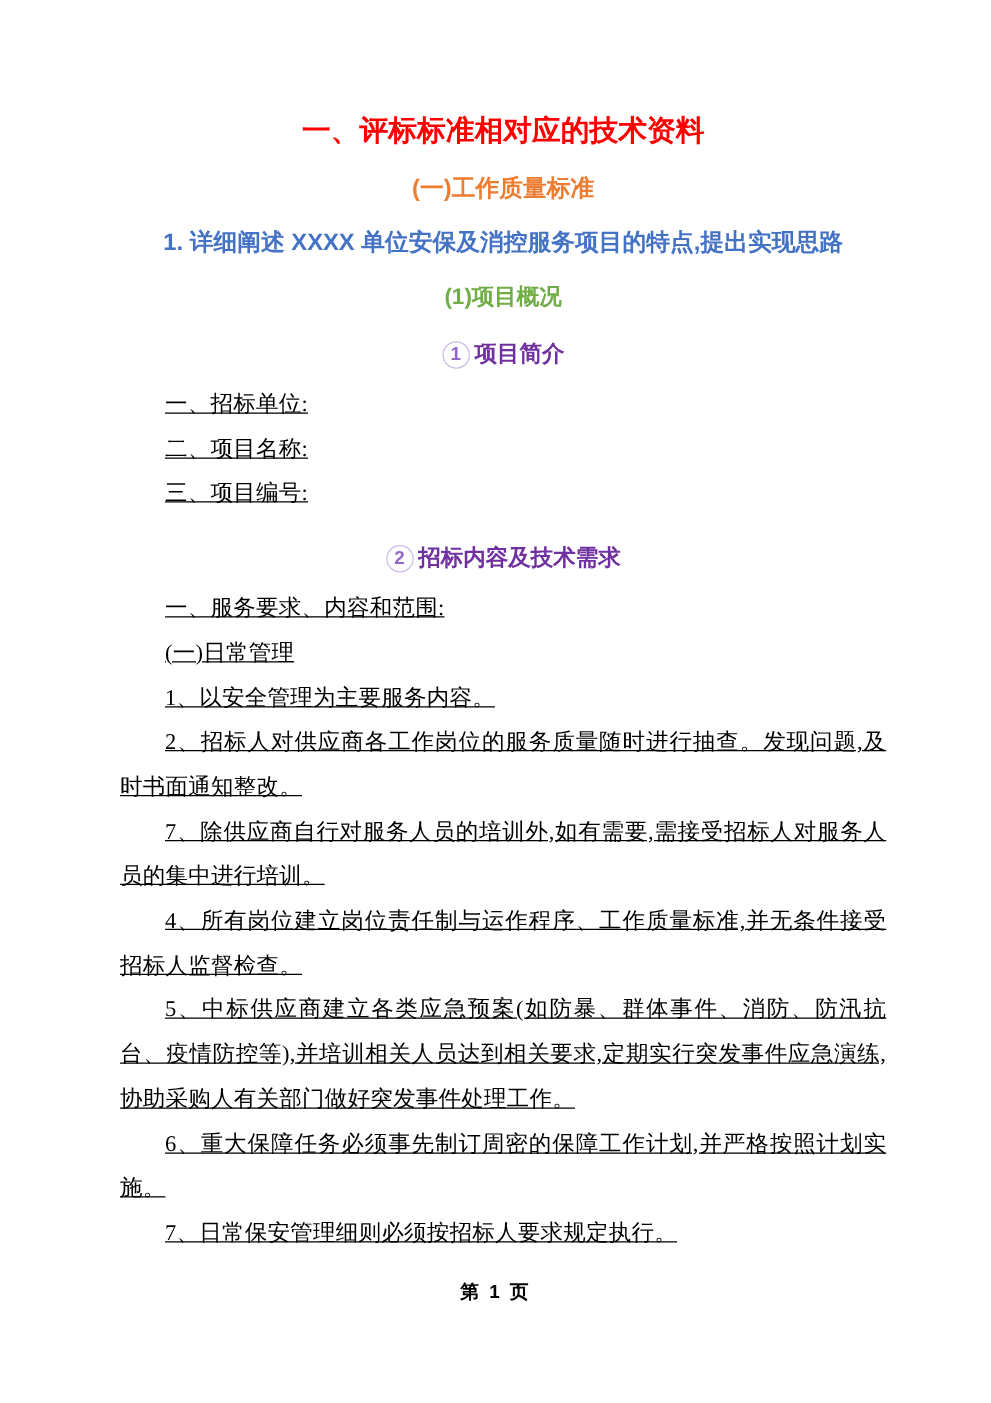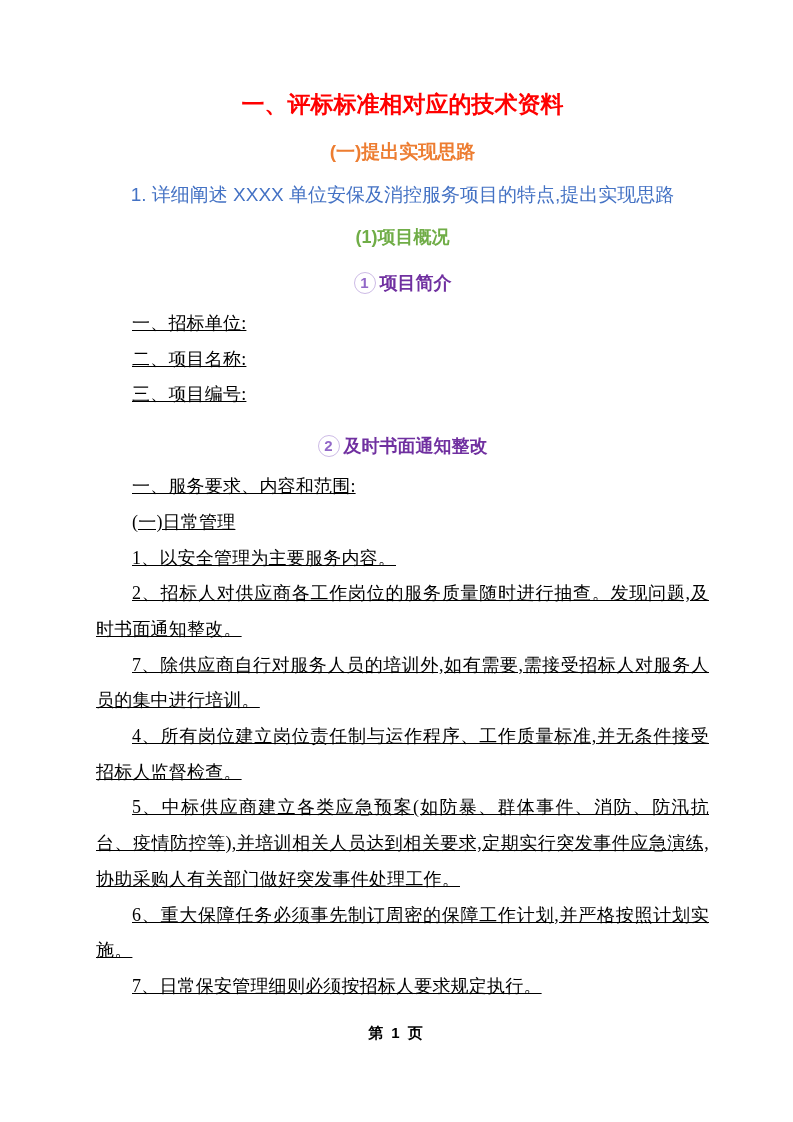--- a/index.html
+++ b/index.html
@@ -23,21 +23,21 @@
   }
   .h-orange {
     margin: 0 0 14px 0;
     font-family: "Liberation Sans", "DejaVu Sans", sans-serif;
     font-size: 19px; line-height: 28px; font-weight: 700;
     text-align: center; color: #ed7d31;
   }
   .h-blue {
     margin: 0 0 12px 0;
     font-family: "Liberation Sans", "DejaVu Sans", sans-serif;
-    font-size: 19px; line-height: 30px; font-weight: 400;
+    font-size: 19px; line-height: 30px; font-weight: 700;
     text-align: center; color: #4472c4;
   }
   .h-green {
     margin: 0 0 8px 0;
     font-family: "Liberation Sans", "DejaVu Sans", sans-serif;
     font-size: 18px; line-height: 30px; font-weight: 700;
     text-align: center; color: #70ad47;
   }
   .h-purple {
     margin: 16px 0 8px 0;
@@ -75,40 +75,40 @@
     letter-spacing: 2px;
   }
 </style>
 </head>
 <body>
 
 <div class="page">
 
   <h1 class="doc-title">一、评标标准相对应的技术资料</h1>
 
-  <div class="h-orange">(一)提出实现思路</div>
+  <div class="h-orange">(一)工作质量标准</div>
 
   <div class="h-blue">1. 详细阐述 XXXX 单位安保及消控服务项目的特点,提出实现思路</div>
 
   <div class="h-green">(1)项目概况</div>
 
   <div class="h-purple">
     <span class="circle-num">1</span><span>项目简介</span>
   </div>
 
   <div class="body-text">
     <p>一、招标单位:</p>
     <p>二、项目名称:</p>
     <p>三、项目编号:</p>
   </div>
 
   <div class="spacer-top"></div>
 
   <div class="h-purple">
-    <span class="circle-num">2</span><span>及时书面通知整改</span>
+    <span class="circle-num">2</span><span>招标内容及技术需求</span>
   </div>
 
   <div class="body-text">
     <p>一、服务要求、内容和范围:</p>
     <p>(一)日常管理</p>
     <p>1、以安全管理为主要服务内容。</p>
     <p>2、招标人对供应商各工作岗位的服务质量随时进行抽查。发现问题,及时书面通知整改。</p>
     <p>7、除供应商自行对服务人员的培训外,如有需要,需接受招标人对服务人员的集中进行培训。</p>
     <p>4、所有岗位建立岗位责任制与运作程序、工作质量标准,并无条件接受招标人监督检查。</p>
     <p>5、中标供应商建立各类应急预案(如防暴、群体事件、消防、防汛抗台、疫情防控等),并培训相关人员达到相关要求,定期实行突发事件应急演练,协助采购人有关部门做好突发事件处理工作。</p>

